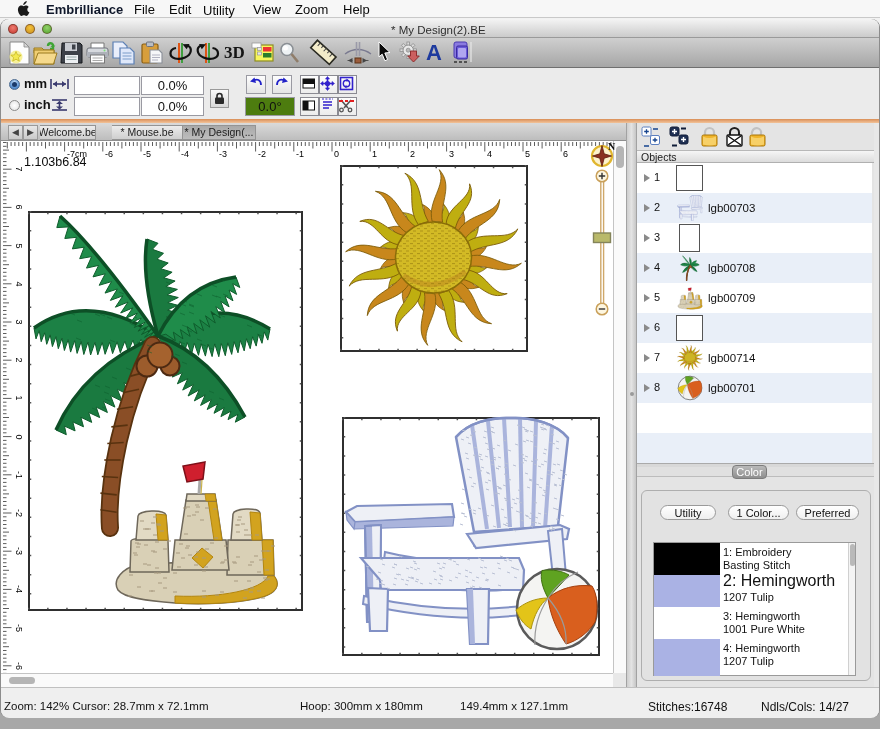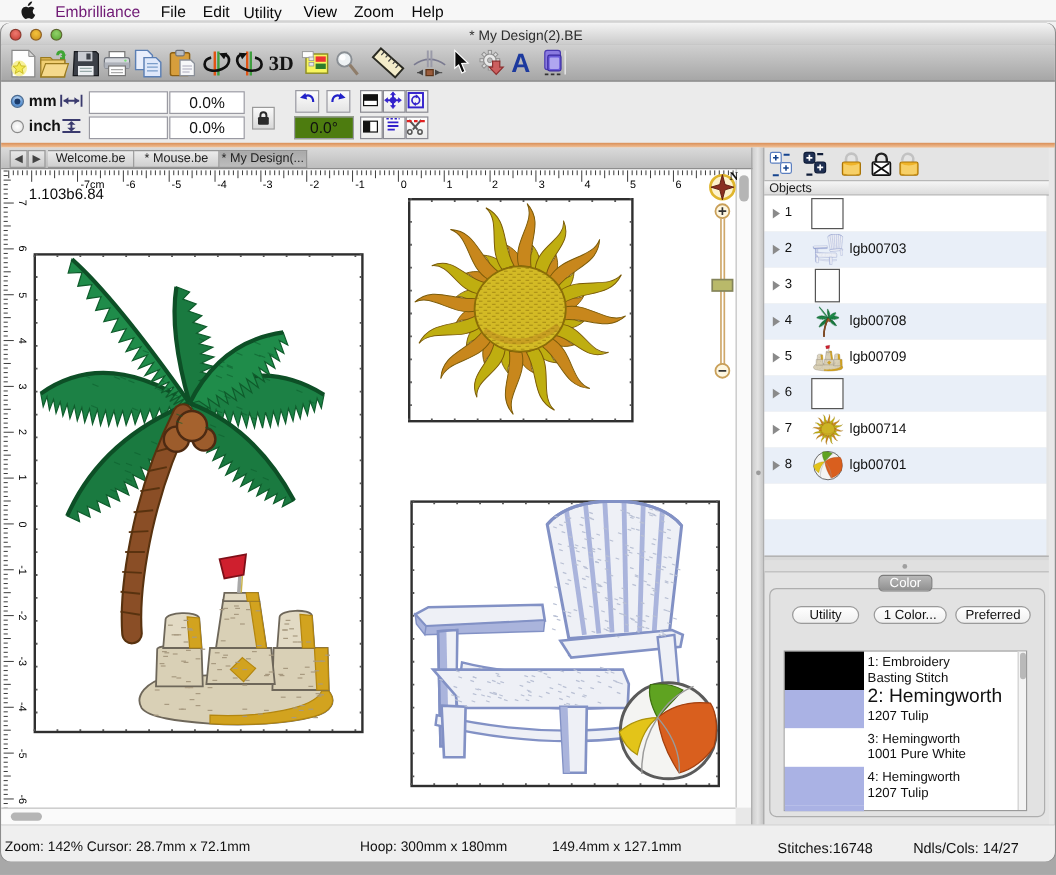--- a/index.html
+++ b/index.html
@@ -6,21 +6,21 @@
 #stage{position:relative;width:880px;height:729px}
 .tx{position:absolute;white-space:nowrap;color:#111}
 </style></head><body>
 <div id="stage">
 <div class="abs" style="left:0px;top:18px;width:880px;height:24px;background:#f2f2f2;z-index:0"></div>
 <div class="abs" style="left:0px;top:19px;width:880px;height:699px;background:#e8e8e8;border-radius:8px 8px 8px 8px;border:1px solid #8c8c8c;"></div>
 <div class="abs" style="left:0px;top:0px;width:880px;height:18px;background:#f7f7f7;border-bottom:1px solid #c9c9c9;border-radius:0;z-index:50"></div>
 <svg class="abs" style="left:16px;top:1px;z-index:51" width="14" height="16" viewBox="0 0 14 16">
 <path d="M9.6 2.6 C10.4 1.7 10.9 0.6 10.8 0 C9.9 0.1 8.9 0.7 8.2 1.5 C7.5 2.3 7.1 3.3 7.2 4 C8.2 4 9 3.4 9.6 2.6 Z M11.3 8.7 C11.3 6.9 12.6 6 12.7 5.9 C11.9 4.8 10.7 4.6 10.3 4.6 C9.2 4.5 8.2 5.2 7.7 5.2 C7.1 5.2 6.3 4.6 5.4 4.6 C4.2 4.6 3.1 5.3 2.5 6.3 C1.2 8.4 2.2 11.5 3.4 13.2 C4 14 4.7 15 5.6 14.9 C6.5 14.9 6.8 14.3 7.9 14.3 C9 14.3 9.3 14.9 10.2 14.9 C11.2 14.9 11.8 14.1 12.4 13.2 C13.1 12.3 13.3 11.4 13.4 11.3 C13.3 11.3 11.3 10.5 11.3 8.7 Z" fill="#1a1a1a"></path>
     </svg>
-<div class="tx" style="left:46px;top:2px;font-size:13px;z-index:52;color:#701a75;font-weight:normal">Embrilliance</div>
+<div class="tx" style="left:46px;top:2px;font-size:13px;z-index:52;color:#0f172a;font-weight:bold">Embrilliance</div>
 <div class="tx" style="left:134px;top:2px;font-size:13px;z-index:52;color:#0a0a0a;">File</div>
 <div class="tx" style="left:169px;top:2px;font-size:13px;z-index:52;color:#0a0a0a;">Edit</div>
 <div class="tx" style="left:203px;top:3px;font-size:13px;z-index:52;color:#0a0a0a;">Utility</div>
 <div class="tx" style="left:253px;top:2px;font-size:13px;z-index:52;color:#000000;">View</div>
 <div class="tx" style="left:295px;top:2px;font-size:13px;z-index:52;color:#0a0a0a;">Zoom</div>
 <div class="tx" style="left:343px;top:2px;font-size:13px;z-index:52;color:#0a0a0a;">Help</div>
 <div class="abs" style="left:1px;top:19px;width:878px;height:19px;background:linear-gradient(#f4f4f4,#cbcbcb);border-radius:8px 8px 0 0;border-bottom:1px solid #9a9a9a;z-index:5"></div>
 <div class="abs" style="left:7.5px;top:23.5px;width:10px;height:10px;border-radius:50%;background:radial-gradient(circle at 50% 35%, #f07b70, #c33a31);border:0.5px solid rgba(80,40,30,.55);z-index:6"></div>
 <div class="abs" style="left:24.5px;top:23.5px;width:10px;height:10px;border-radius:50%;background:radial-gradient(circle at 50% 35%, #f5c33c, #c98f1d);border:0.5px solid rgba(80,40,30,.55);z-index:6"></div>
 <div class="abs" style="left:41.5px;top:23.5px;width:10px;height:10px;border-radius:50%;background:radial-gradient(circle at 50% 35%, #93d26b, #55a32e);border:0.5px solid rgba(80,40,30,.55);z-index:6"></div>
@@ -208,21 +208,21 @@
         <path d="M2 2 l7 8 M12 2 l-7 8" stroke="#555" stroke-width="1.6"></path>
         <circle cx="2.5" cy="12" r="1.8" fill="none" stroke="#555" stroke-width="1.3"></circle>
         <circle cx="11" cy="12" r="1.8" fill="none" stroke="#555" stroke-width="1.3"></circle>
         <path d="M0 3 h4 M6 3 h3 M11 3 h4" stroke="#e02020" stroke-width="1.8"></path>
       </g>
 </svg>
 <div class="abs" style="left:1px;top:119px;width:878px;height:4px;background:linear-gradient(#d98e57,#f2c39a);z-index:5"></div>
 <div class="abs" style="left:1px;top:123px;width:632px;height:18px;background:linear-gradient(#dadada,#bdbdbd);border-bottom:1px solid #8e8e8e;z-index:5"></div>
 <div class="abs" style="left:8px;top:124.5px;width:15px;height:15.5px;background:linear-gradient(#e8e8e8,#cacaca);border:1px solid #9a9a9a;z-index:6;display:flex;align-items:center;justify-content:center;font-size:9px;color:#444">◀</div>
 <div class="abs" style="left:23px;top:124.5px;width:15px;height:15.5px;background:linear-gradient(#e8e8e8,#cacaca);border:1px solid #9a9a9a;z-index:6;display:flex;align-items:center;justify-content:center;font-size:9px;color:#444">▶</div>
-<div class="abs" style="left:40px;top:124.5px;width:72px;height:15.5px;background:linear-gradient(#ececec,#cfcfcf);border-left:1px solid #949494;z-index:6;display:flex;align-items:center;justify-content:center;font-size:10.5px;color:#222;border:1px solid #949494;border-left:none;white-space:nowrap;overflow:hidden">Welcome.be</div>
+<div class="abs" style="left:40px;top:124.5px;width:56px;height:15.5px;background:linear-gradient(#ececec,#cfcfcf);border-left:1px solid #949494;z-index:6;display:flex;align-items:center;justify-content:center;font-size:10.5px;color:#222;border:1px solid #949494;border-left:none;white-space:nowrap;overflow:hidden">Welcome.be</div>
 <div class="abs" style="left:112px;top:124.5px;width:71px;height:15.5px;background:linear-gradient(#ececec,#cfcfcf);z-index:6;display:flex;align-items:center;justify-content:center;font-size:10.5px;color:#222;border:1px solid #949494;border-left:none;white-space:nowrap;overflow:hidden">* Mouse.be</div>
 <div class="abs" style="left:183px;top:124.5px;width:73px;height:15.5px;background:linear-gradient(#a9a9a9,#bdbdbd);z-index:6;display:flex;align-items:center;justify-content:center;font-size:10.5px;color:#222;border:1px solid #949494;border-left:none;white-space:nowrap;overflow:hidden">* My Design(...</div>
 <div class="abs" style="left:1px;top:141px;width:612px;height:532px;background:#ffffff;z-index:2"></div>
 <svg class="abs" style="left:0;top:0;z-index:3" width="880" height="729" viewBox="0 0 880 729" pointer-events="none">
       <path d="M 7.3 142 V 148.5 M 11.1 142 V 146.0 M 14.9 142 V 146.0 M 18.8 142 V 146.0 M 22.6 142 V 146.0 M 26.4 142 V 151.5 M 30.2 142 V 146.0 M 34.0 142 V 146.0 M 37.9 142 V 146.0 M 41.7 142 V 146.0 M 45.5 142 V 148.5 M 49.3 142 V 146.0 M 53.1 142 V 146.0 M 57.0 142 V 146.0 M 60.8 142 V 146.0 M 64.6 142 V 151.5 M 68.4 142 V 146.0 M 72.2 142 V 146.0 M 76.1 142 V 146.0 M 79.9 142 V 146.0 M 83.7 142 V 148.5 M 87.5 142 V 146.0 M 91.3 142 V 146.0 M 95.2 142 V 146.0 M 99.0 142 V 146.0 M 102.8 142 V 151.5 M 106.6 142 V 146.0 M 110.4 142 V 146.0 M 114.3 142 V 146.0 M 118.1 142 V 146.0 M 121.9 142 V 148.5 M 125.7 142 V 146.0 M 129.5 142 V 146.0 M 133.4 142 V 146.0 M 137.2 142 V 146.0 M 141.0 142 V 151.5 M 144.8 142 V 146.0 M 148.6 142 V 146.0 M 152.5 142 V 146.0 M 156.3 142 V 146.0 M 160.1 142 V 148.5 M 163.9 142 V 146.0 M 167.7 142 V 146.0 M 171.6 142 V 146.0 M 175.4 142 V 146.0 M 179.2 142 V 151.5 M 183.0 142 V 146.0 M 186.8 142 V 146.0 M 190.7 142 V 146.0 M 194.5 142 V 146.0 M 198.3 142 V 148.5 M 202.1 142 V 146.0 M 205.9 142 V 146.0 M 209.8 142 V 146.0 M 213.6 142 V 146.0 M 217.4 142 V 151.5 M 221.2 142 V 146.0 M 225.0 142 V 146.0 M 228.9 142 V 146.0 M 232.7 142 V 146.0 M 236.5 142 V 148.5 M 240.3 142 V 146.0 M 244.1 142 V 146.0 M 248.0 142 V 146.0 M 251.8 142 V 146.0 M 255.6 142 V 151.5 M 259.4 142 V 146.0 M 263.2 142 V 146.0 M 267.1 142 V 146.0 M 270.9 142 V 146.0 M 274.7 142 V 148.5 M 278.5 142 V 146.0 M 282.3 142 V 146.0 M 286.2 142 V 146.0 M 290.0 142 V 146.0 M 293.8 142 V 151.5 M 297.6 142 V 146.0 M 301.4 142 V 146.0 M 305.3 142 V 146.0 M 309.1 142 V 146.0 M 312.9 142 V 148.5 M 316.7 142 V 146.0 M 320.5 142 V 146.0 M 324.4 142 V 146.0 M 328.2 142 V 146.0 M 332.0 142 V 151.5 M 335.8 142 V 146.0 M 339.6 142 V 146.0 M 343.5 142 V 146.0 M 347.3 142 V 146.0 M 351.1 142 V 148.5 M 354.9 142 V 146.0 M 358.7 142 V 146.0 M 362.6 142 V 146.0 M 366.4 142 V 146.0 M 370.2 142 V 151.5 M 374.0 142 V 146.0 M 377.8 142 V 146.0 M 381.7 142 V 146.0 M 385.5 142 V 146.0 M 389.3 142 V 148.5 M 393.1 142 V 146.0 M 396.9 142 V 146.0 M 400.8 142 V 146.0 M 404.6 142 V 146.0 M 408.4 142 V 151.5 M 412.2 142 V 146.0 M 416.0 142 V 146.0 M 419.9 142 V 146.0 M 423.7 142 V 146.0 M 427.5 142 V 148.5 M 431.3 142 V 146.0 M 435.1 142 V 146.0 M 439.0 142 V 146.0 M 442.8 142 V 146.0 M 446.6 142 V 151.5 M 450.4 142 V 146.0 M 454.2 142 V 146.0 M 458.1 142 V 146.0 M 461.9 142 V 146.0 M 465.7 142 V 148.5 M 469.5 142 V 146.0 M 473.3 142 V 146.0 M 477.2 142 V 146.0 M 481.0 142 V 146.0 M 484.8 142 V 151.5 M 488.6 142 V 146.0 M 492.4 142 V 146.0 M 496.3 142 V 146.0 M 500.1 142 V 146.0 M 503.9 142 V 148.5 M 507.7 142 V 146.0 M 511.5 142 V 146.0 M 515.4 142 V 146.0 M 519.2 142 V 146.0 M 523.0 142 V 151.5 M 526.8 142 V 146.0 M 530.6 142 V 146.0 M 534.5 142 V 146.0 M 538.3 142 V 146.0 M 542.1 142 V 148.5 M 545.9 142 V 146.0 M 549.7 142 V 146.0 M 553.6 142 V 146.0 M 557.4 142 V 146.0 M 561.2 142 V 151.5 M 565.0 142 V 146.0 M 568.8 142 V 146.0 M 572.7 142 V 146.0 M 576.5 142 V 146.0 M 580.3 142 V 148.5 M 584.1 142 V 146.0 M 587.9 142 V 146.0 M 591.8 142 V 146.0 M 595.6 142 V 146.0 M 599.4 142 V 151.5 M 603.2 142 V 146.0 M 607.0 142 V 146.0 M 610.9 142 V 146.0" stroke="#333" stroke-width="0.8" fill="none"></path>
       <text x="67" y="156.5" font-size="9" fill="#000" text-anchor="start">-7cm</text>
       <text x="105" y="156.5" font-size="9" fill="#000" text-anchor="start">-6</text>
       <text x="143" y="156.5" font-size="9" fill="#000" text-anchor="start">-5</text>
       <text x="181" y="156.5" font-size="9" fill="#000" text-anchor="start">-4</text>
       <text x="219" y="156.5" font-size="9" fill="#000" text-anchor="start">-3</text>
@@ -955,21 +955,21 @@
       <use href="#sym-ball"></use>
     </svg>
 <div class="tx" style="left:708px;top:382px;font-size:11.5px;z-index:6">lgb00701</div>
 <div class="abs" style="left:637px;top:403px;width:235px;height:30px;background:#ffffff;z-index:5"></div>
 <div class="abs" style="left:637px;top:433px;width:235px;height:30px;background:#e9eff8;z-index:5"></div>
 <div class="abs" style="left:637px;top:463px;width:237px;height:4px;background:#d8d8d8;border-top:1px solid #aaa;z-index:5"></div>
 <div class="abs" style="left:637px;top:467px;width:237px;height:10px;background:#e0e0e0;border-bottom:1px solid #bcbcbc;z-index:5"></div>
 <div class="abs" style="left:752px;top:470px;width:4px;height:4px;border-radius:50%;background:#9f9f9f;z-index:6"></div>
 <div class="abs" style="left:637px;top:477px;width:237px;height:210px;background:#e4e4e4;z-index:4"></div>
 <div class="abs" style="left:641px;top:490px;width:230px;height:191px;background:#e2e2e2;border:1px solid #aeaeae;border-radius:6px;z-index:5"></div>
-<div class="abs" style="left:732px;top:479px;width:45px;height:14px;background:linear-gradient(#b9b9b9,#8f8f8f);border:1px solid #7c7c7c;border-radius:4px;z-index:6;display:flex;align-items:center;justify-content:center;font-size:11px;color:#fff">Color</div>
+<div class="abs" style="left:732px;top:465px;width:35px;height:14px;background:linear-gradient(#b9b9b9,#8f8f8f);border:1px solid #7c7c7c;border-radius:4px;z-index:6;display:flex;align-items:center;justify-content:center;font-size:11px;color:#fff">Color</div>
 <div class="abs" style="left:660px;top:505px;width:56px;height:15px;background:linear-gradient(#ffffff,#efefef);border:1px solid #9a9a9a;border-radius:8px;z-index:6;display:flex;align-items:center;justify-content:center;font-size:11px;color:#111">Utility</div>
 <div class="abs" style="left:728px;top:505px;width:61px;height:15px;background:linear-gradient(#ffffff,#efefef);border:1px solid #9a9a9a;border-radius:8px;z-index:6;display:flex;align-items:center;justify-content:center;font-size:11px;color:#111">1 Color...</div>
 <div class="abs" style="left:796px;top:505px;width:63px;height:15px;background:linear-gradient(#ffffff,#efefef);border:1px solid #9a9a9a;border-radius:8px;z-index:6;display:flex;align-items:center;justify-content:center;font-size:11px;color:#111">Preferred</div>
 <div class="abs" style="left:653px;top:542px;width:203px;height:134px;background:#fff;border:1px solid #9a9a9a;z-index:6"></div>
 <div class="abs" style="left:654px;top:543px;width:66px;height:31.5px;background:#000000;z-index:7"></div>
 <div class="tx" style="left:723px;top:546px;font-size:11px;z-index:7">1: Embroidery</div>
 <div class="tx" style="left:723px;top:559px;font-size:11px;z-index:7">Basting Stitch</div>
 <div class="abs" style="left:654px;top:575px;width:66px;height:31.5px;background:#aab2e4;z-index:7"></div>
 <div class="tx" style="left:723px;top:572px;font-size:16px;z-index:7">2: Hemingworth</div>
 <div class="tx" style="left:723px;top:591px;font-size:11px;z-index:7">1207 Tulip</div>

